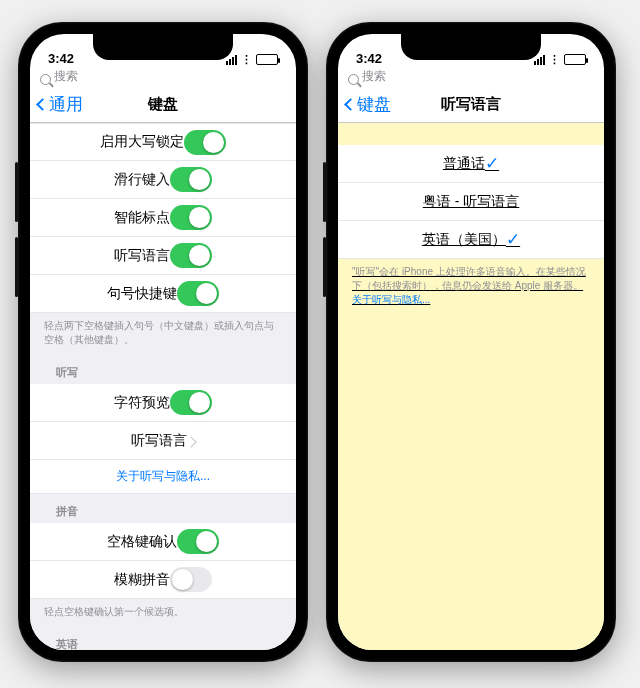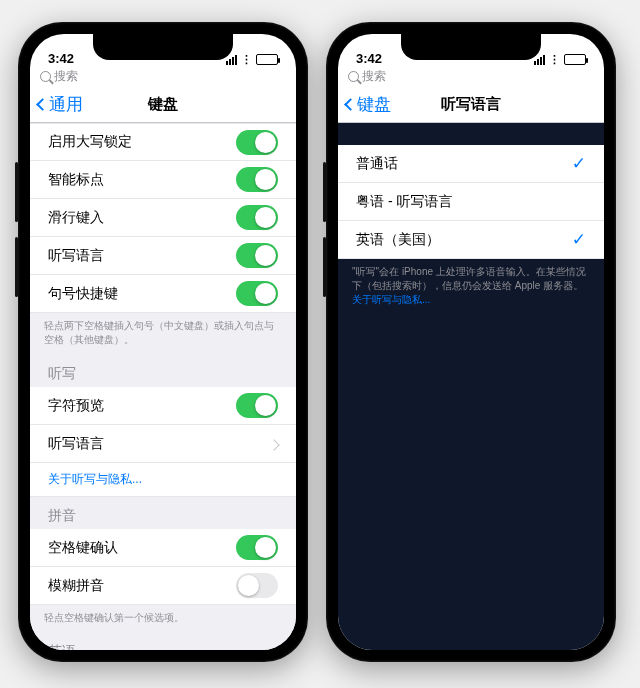--- a/index.html
+++ b/index.html
@@ -18,44 +18,44 @@
     width:140px; height:26px; background:#000; border-bottom-left-radius:16px; border-bottom-right-radius:16px; z-index:10;
   }
   .status-bar { height:34px; display:flex; align-items:flex-end; justify-content:space-between; padding:0 18px 2px; font-size:13px; font-weight:600; }
   .status-right { display:flex; gap:4px; align-items:center; font-size:11px; }
   .sig { display:inline-flex; gap:1px; align-items:flex-end; }
   .sig i { width:2px; background:#000; display:block; }
   .sig i:nth-child(1){height:4px;} .sig i:nth-child(2){height:6px;} .sig i:nth-child(3){height:8px;} .sig i:nth-child(4){height:10px;}
   .batt { width:22px; height:11px; border:1px solid #000; border-radius:2px; position:relative; }
   .batt::after{content:"";position:absolute;right:-3px;top:3px;width:2px;height:5px;background:#000;border-radius:1px;}
   .batt .fill{height:100%;width:65%;background:#33c759;border-radius:1px;}
-  .search-row { display:flex; align-items:center; gap:3px; padding:0 10px 2px; font-size:12px; color:#8e8e93; }
+  .search-row { display:flex; align-items:flex-end; gap:3px; padding:0 10px 2px; font-size:12px; color:#8e8e93; }
   .nav { height:36px; display:flex; align-items:center; justify-content:center; position:relative; border-bottom:0.5px solid #c8c7cc; }
   .nav .back { position:absolute; left:8px; display:flex; align-items:center; gap:2px; color:#007aff; font-size:17px; }
   .nav .title { font-size:15px; font-weight:600; }
   .content { height: calc(100% - 34px - 18px - 36px); overflow:hidden; background:#efeff4; }
-  .group-header { font-size:14px; color:#8e8e93; padding:10px 18px 4px; }
+  .group-header { font-size:11px; color:#8e8e93; padding:10px 26px 4px;font-weight:bold; }
   .group-footer { font-size:10px; color:#8e8e93; padding:6px 14px 8px; line-height:1.4; }
   .group-footer .link { color:#007aff; }
-  .cell { background:#fff; min-height:38px; display:flex; align-items:center; justify-content:space-between; padding:0 18px; font-size:14px; border-bottom:0.5px solid #e5e5ea; }
+  .cell { background:#fff; min-height:38px; display:flex; align-items:center; justify-content:center; padding:0 18px; font-size:14px; border-bottom:0.5px solid #e5e5ea; }
   .cell:first-of-type { border-top:0.5px solid #e5e5ea; }
   .cell .chev { color:#c7c7cc; font-size:16px; }
   .cell .check { color:#007aff; font-size:17px; font-weight:400; }
   .cell.link-cell { font-size:12px; color:#007aff; min-height:34px; }
   .switch { width:42px; height:25px; border-radius:13px; position:relative; }
   .switch.on { background:#34c759; }
   .switch.off { background:#e9e9eb; }
   .switch .knob { position:absolute; top:2px; width:21px; height:21px; border-radius:50%; background:#fff; box-shadow:0 1px 3px rgba(0,0,0,.3); }
   .switch.on .knob { right:2px; }
   .switch.off .knob { left:2px; }
   .chevron-left { display:inline-block; width:9px; height:9px; border-left:2px solid currentColor; border-bottom:2px solid currentColor; transform:rotate(45deg); }
   .chevron-right { display:inline-block; width:8px; height:8px; border-right:1.5px solid currentColor; border-top:1.5px solid currentColor; transform:rotate(45deg); }
   .mag { width:11px; height:11px; border:1.5px solid #8e8e93; border-radius:50%; position:relative; }
   .mag::after{content:"";position:absolute;width:5px;height:1.5px;background:#8e8e93;right:-4px;bottom:-1px;transform:rotate(45deg);}
-  .right-content { background:#0f172a; }
+  .right-content { background:#fef9c3;text-decoration:underline; }
   .spacer-top { height:22px; }
 </style>
 </head>
 <body>
 
 <div class="stage">
 
   <div class="phone">
     <div class="screen">
       <div class="notch"></div>
@@ -84,27 +84,27 @@
         <div class="title">键盘</div>
       </div>
       <div class="content" id="left-content">
           <div class="cell">
             <span>启用大写锁定</span>
             <div class="switch on">
               <div class="knob"></div>
             </div>
           </div>
           <div class="cell">
-            <span>智能标点</span>
+            <span>滑行键入</span>
             <div class="switch on">
               <div class="knob"></div>
             </div>
           </div>
           <div class="cell">
-            <span>滑行键入</span>
+            <span>智能标点</span>
             <div class="switch on">
               <div class="knob"></div>
             </div>
           </div>
           <div class="cell">
             <span>听写语言</span>
             <div class="switch on">
               <div class="knob"></div>
             </div>
           </div>

